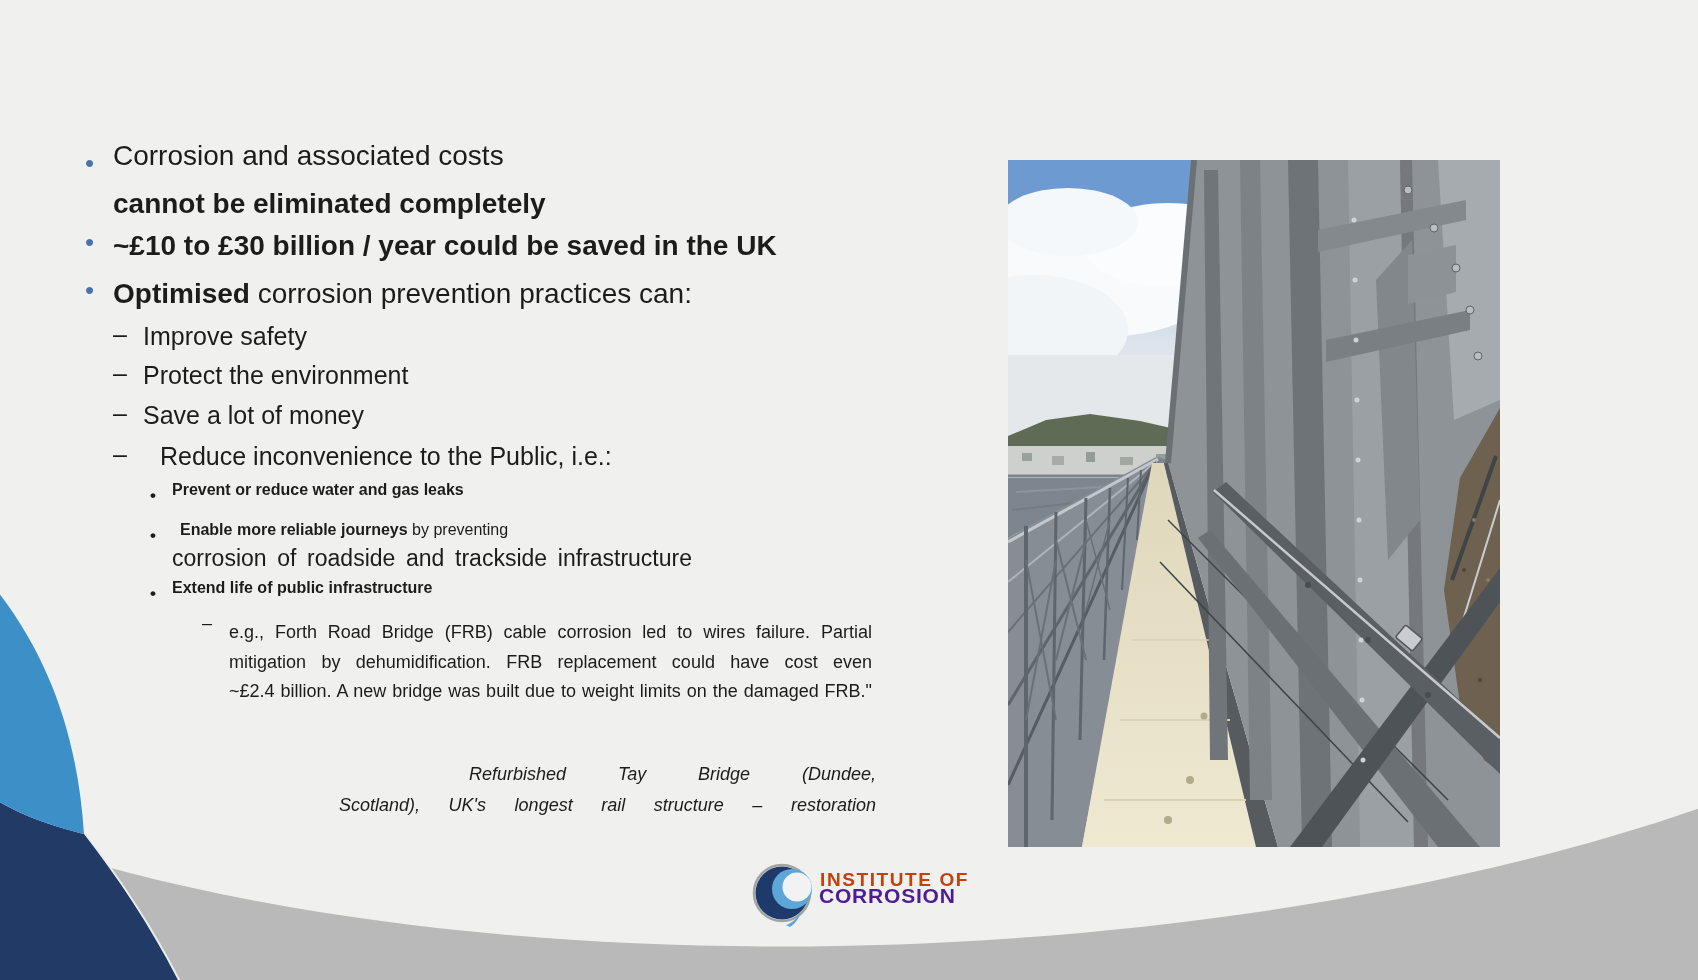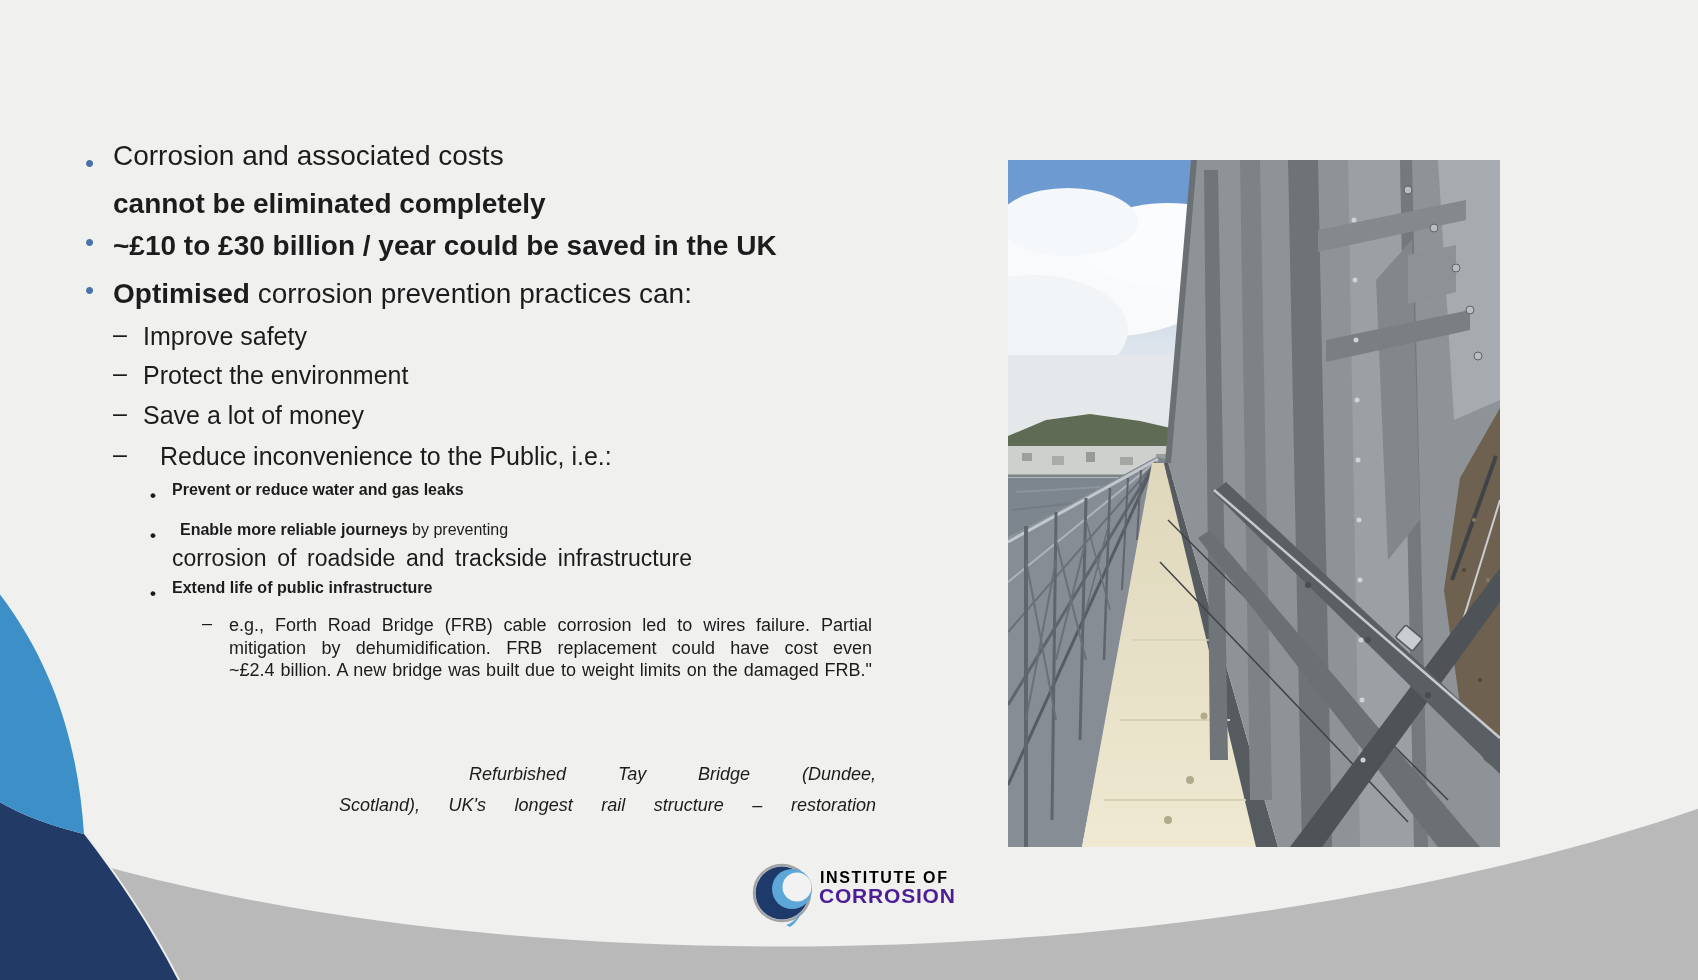--- a/index.html
+++ b/index.html
@@ -10,29 +10,29 @@
   }
   .abs{position:absolute;}
   .nw{white-space:nowrap;}
   .l1{font-size:28px;}
   .b{font-weight:bold;}
   .l2{font-size:25px;text-align:right;}
   .l3{font-size:16px;font-weight:bold;}
   .l3r{font-weight:normal;}
   .l3j{font-size:23px;width:520px;text-align:justify;text-align-last:justify;}
   .l4{font-size:18px;width:643px;line-height:22.5px;}
-  .l4 .jl{text-align:justify;text-align-last:justify;}
+  .l4 .jl{text-align:justify;text-align-last:justify;margin-top:7px;}
   .cap{font-size:18px;font-style:italic;width:537px;line-height:31px;}
   .cap .jl{text-align:justify;text-align-last:justify;}
   .cap .indent{padding-left:130px;box-sizing:border-box;}
   .mk1{color:#4a72a8;font-size:26px;}
   .mkd{font-size:25px;}
   .mk3{font-size:17px;font-weight:bold;}
   .mk4{font-size:18px;}
-  .logo-t1{font-size:16px;font-weight:bold;letter-spacing:1.6px;color:#000000;}
+  .logo-t1{font-size:19px;font-weight:bold;letter-spacing:1.6px;color:#c2410c;}
   .logo-t2{font-size:21px;font-weight:800;letter-spacing:0.8px;color:#4c1d95;}
   svg{display:block;}
 </style>
 </head>
 <body>
 
 <div class="slide">
 
   <svg class="abs" style="left:0;top:0;width:1698px;height:980px;" viewBox="0 0 1698 980" aria-hidden="true">
     <path d="M -2,833 C 470,1000 1220,975 1700,808 L 1700,982 L -2,982 Z" fill="#b9b9ba"></path>

